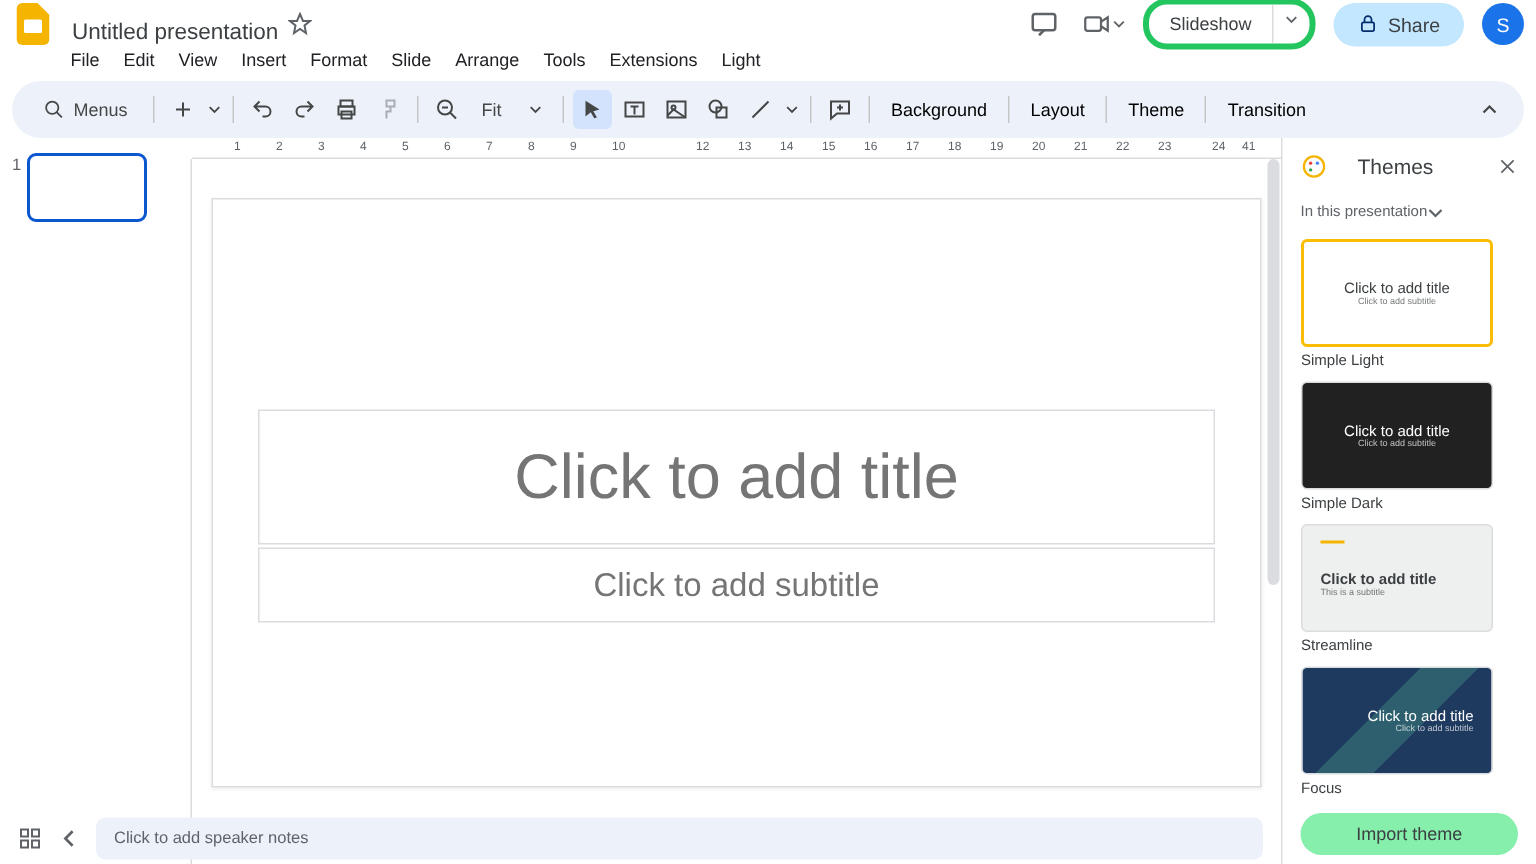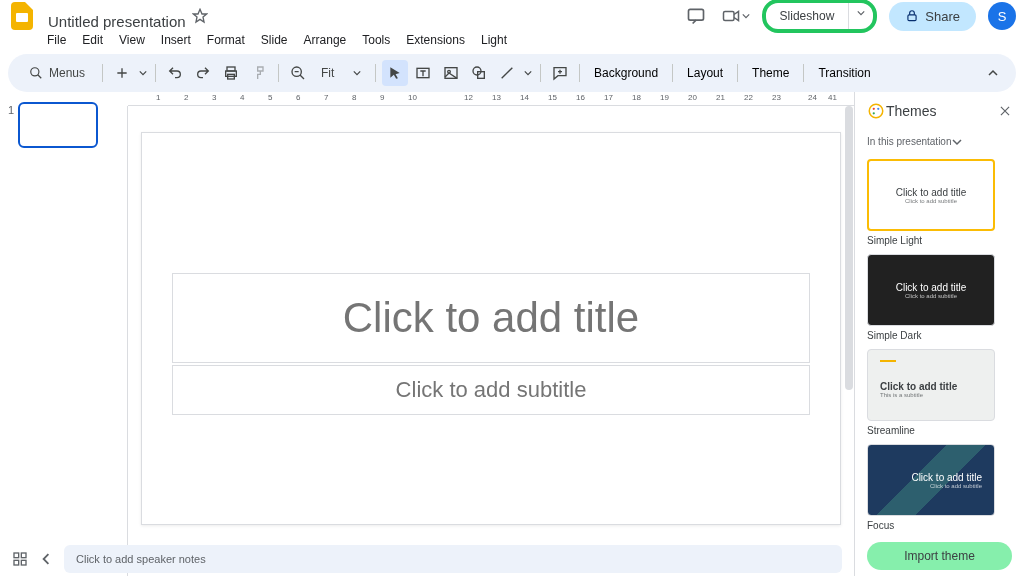--- a/index.html
+++ b/index.html
@@ -39,21 +39,21 @@
   .ruler-h { position: absolute; top: 0; left: 14px; right: 0; height: 14px; background: #fff; border-bottom: 1px solid #dadce0; overflow: hidden; }
   .ruler-v { position: absolute; top: 14px; left: 0; bottom: 0; width: 14px; background: #fff; border-right: 1px solid #dadce0; }
   .ruler-ticks { position: relative; height: 100%; font-size: 8px; color: #5f6368; }
   .slide-stage { position: absolute; top: 20px; left: 20px; right: 6px; bottom: 6px; overflow: auto; }
   .slide { width: 700px; height: 393px; margin: 20px auto 0; background: #fff; border: 1px solid #dadce0; box-shadow: 0 1px 3px rgba(0,0,0,0.08); position: relative; }
   .title-box { position: absolute; top: 140px; left: 30px; right: 30px; height: 90px; border: 1px solid #dadce0; display: flex; align-items: center; justify-content: center; font-size: 42px; color: #757575; }
   .subtitle-box { position: absolute; top: 232px; left: 30px; right: 30px; height: 50px; border: 1px solid #dadce0; display: flex; align-items: center; justify-content: center; font-size: 22px; color: #757575; }
   .resize-handle { width: 30px; height: 3px; border-radius: 2px; background: #c4c7c5; margin: 30px auto 0; cursor: ns-resize; }
   
   .themes-panel { width: 170px; border-left: 1px solid #dadce0; display: flex; flex-direction: column; }
-  .themes-header { display: flex; align-items: center; padding: 10px 12px; gap: 1px; }
+  .themes-header { display: flex; align-items: center; padding: 10px 12px; gap: 20px; }
   .themes-header .title { font-size: 14px; font-weight: 500; flex: 1; }
   .themes-header .close { cursor: pointer; color: #5f6368; }
   .themes-sub { display: flex; align-items: center; padding: 6px 12px; font-size: 10px; color: #5f6368; cursor: pointer; }
   .themes-list { flex: 1; overflow-y: auto; padding: 6px 12px; }
   .theme-item { margin-bottom: 8px; }
   .theme-thumb { width: 128px; height: 72px; border: 1px solid #dadce0; border-radius: 4px; cursor: pointer; background: #fff; position: relative; display: flex; flex-direction: column; align-items: center; justify-content: center; }
   .theme-thumb.selected { border: 2px solid #fbbc04; }
   .theme-thumb .tt { font-size: 10px; }
   .theme-thumb .ts { font-size: 6px; opacity: 0.7; }
   .theme-label { font-size: 10px; color: #3c4043; margin-top: 4px; }

